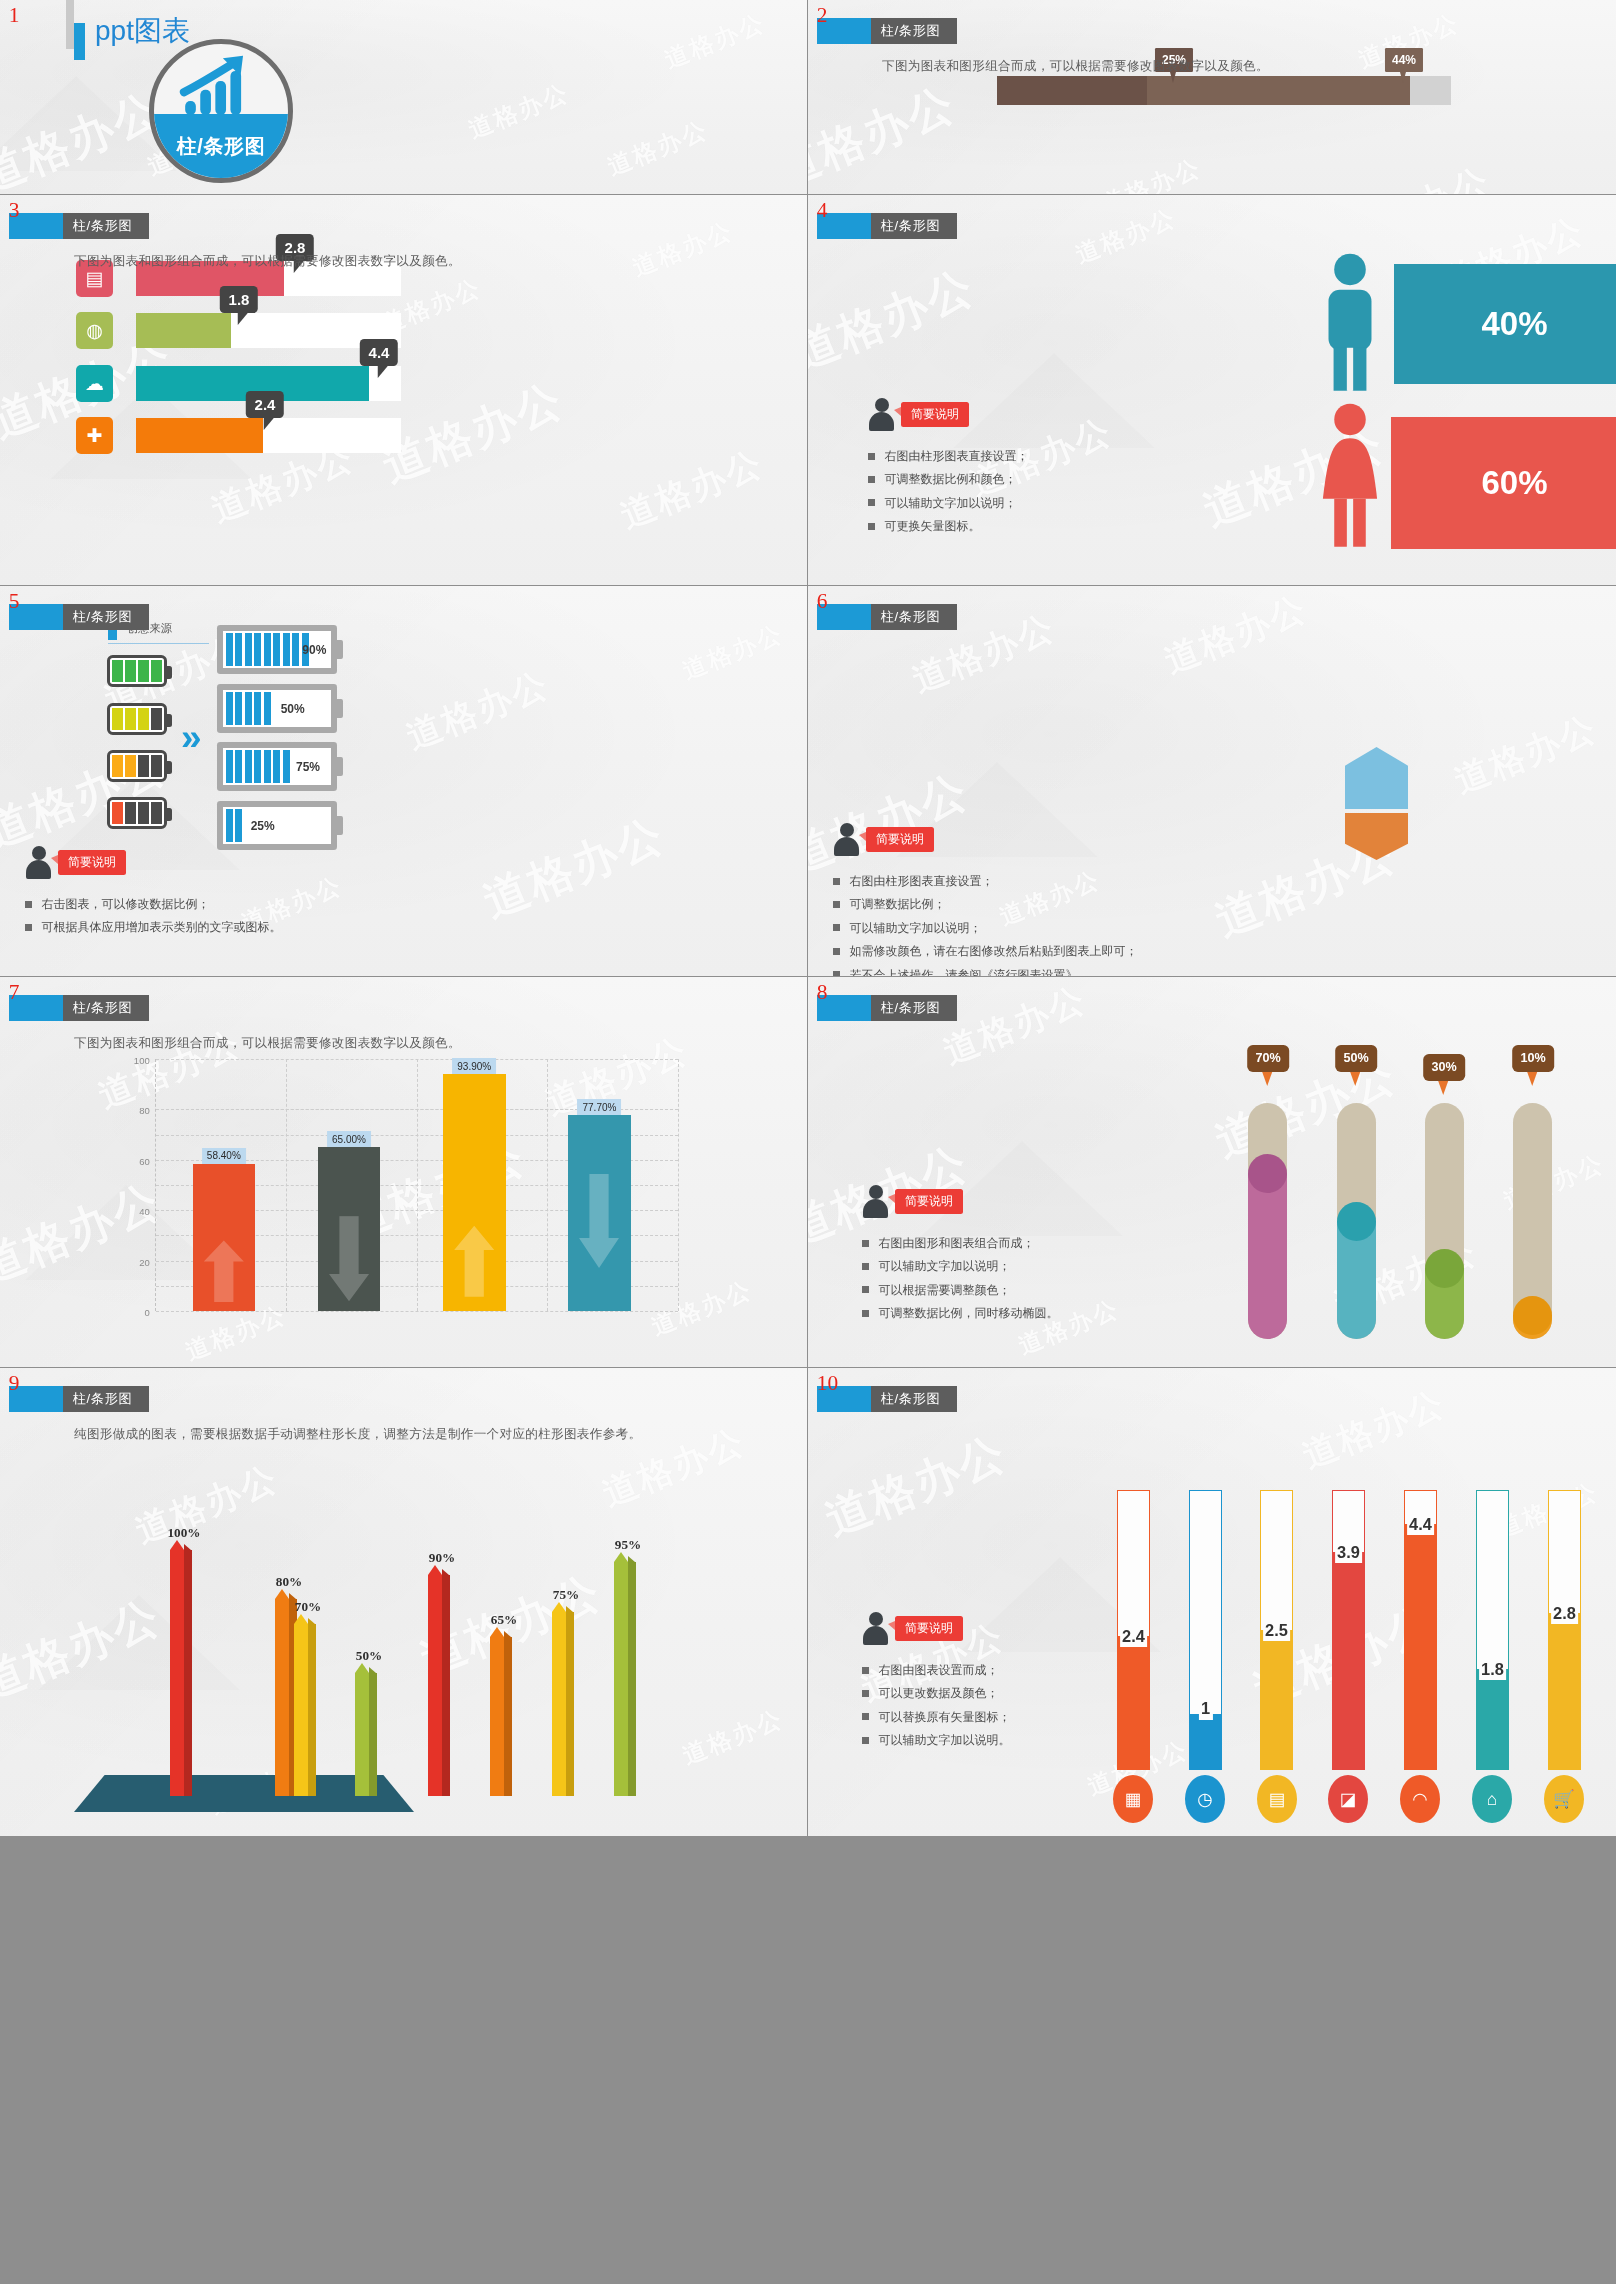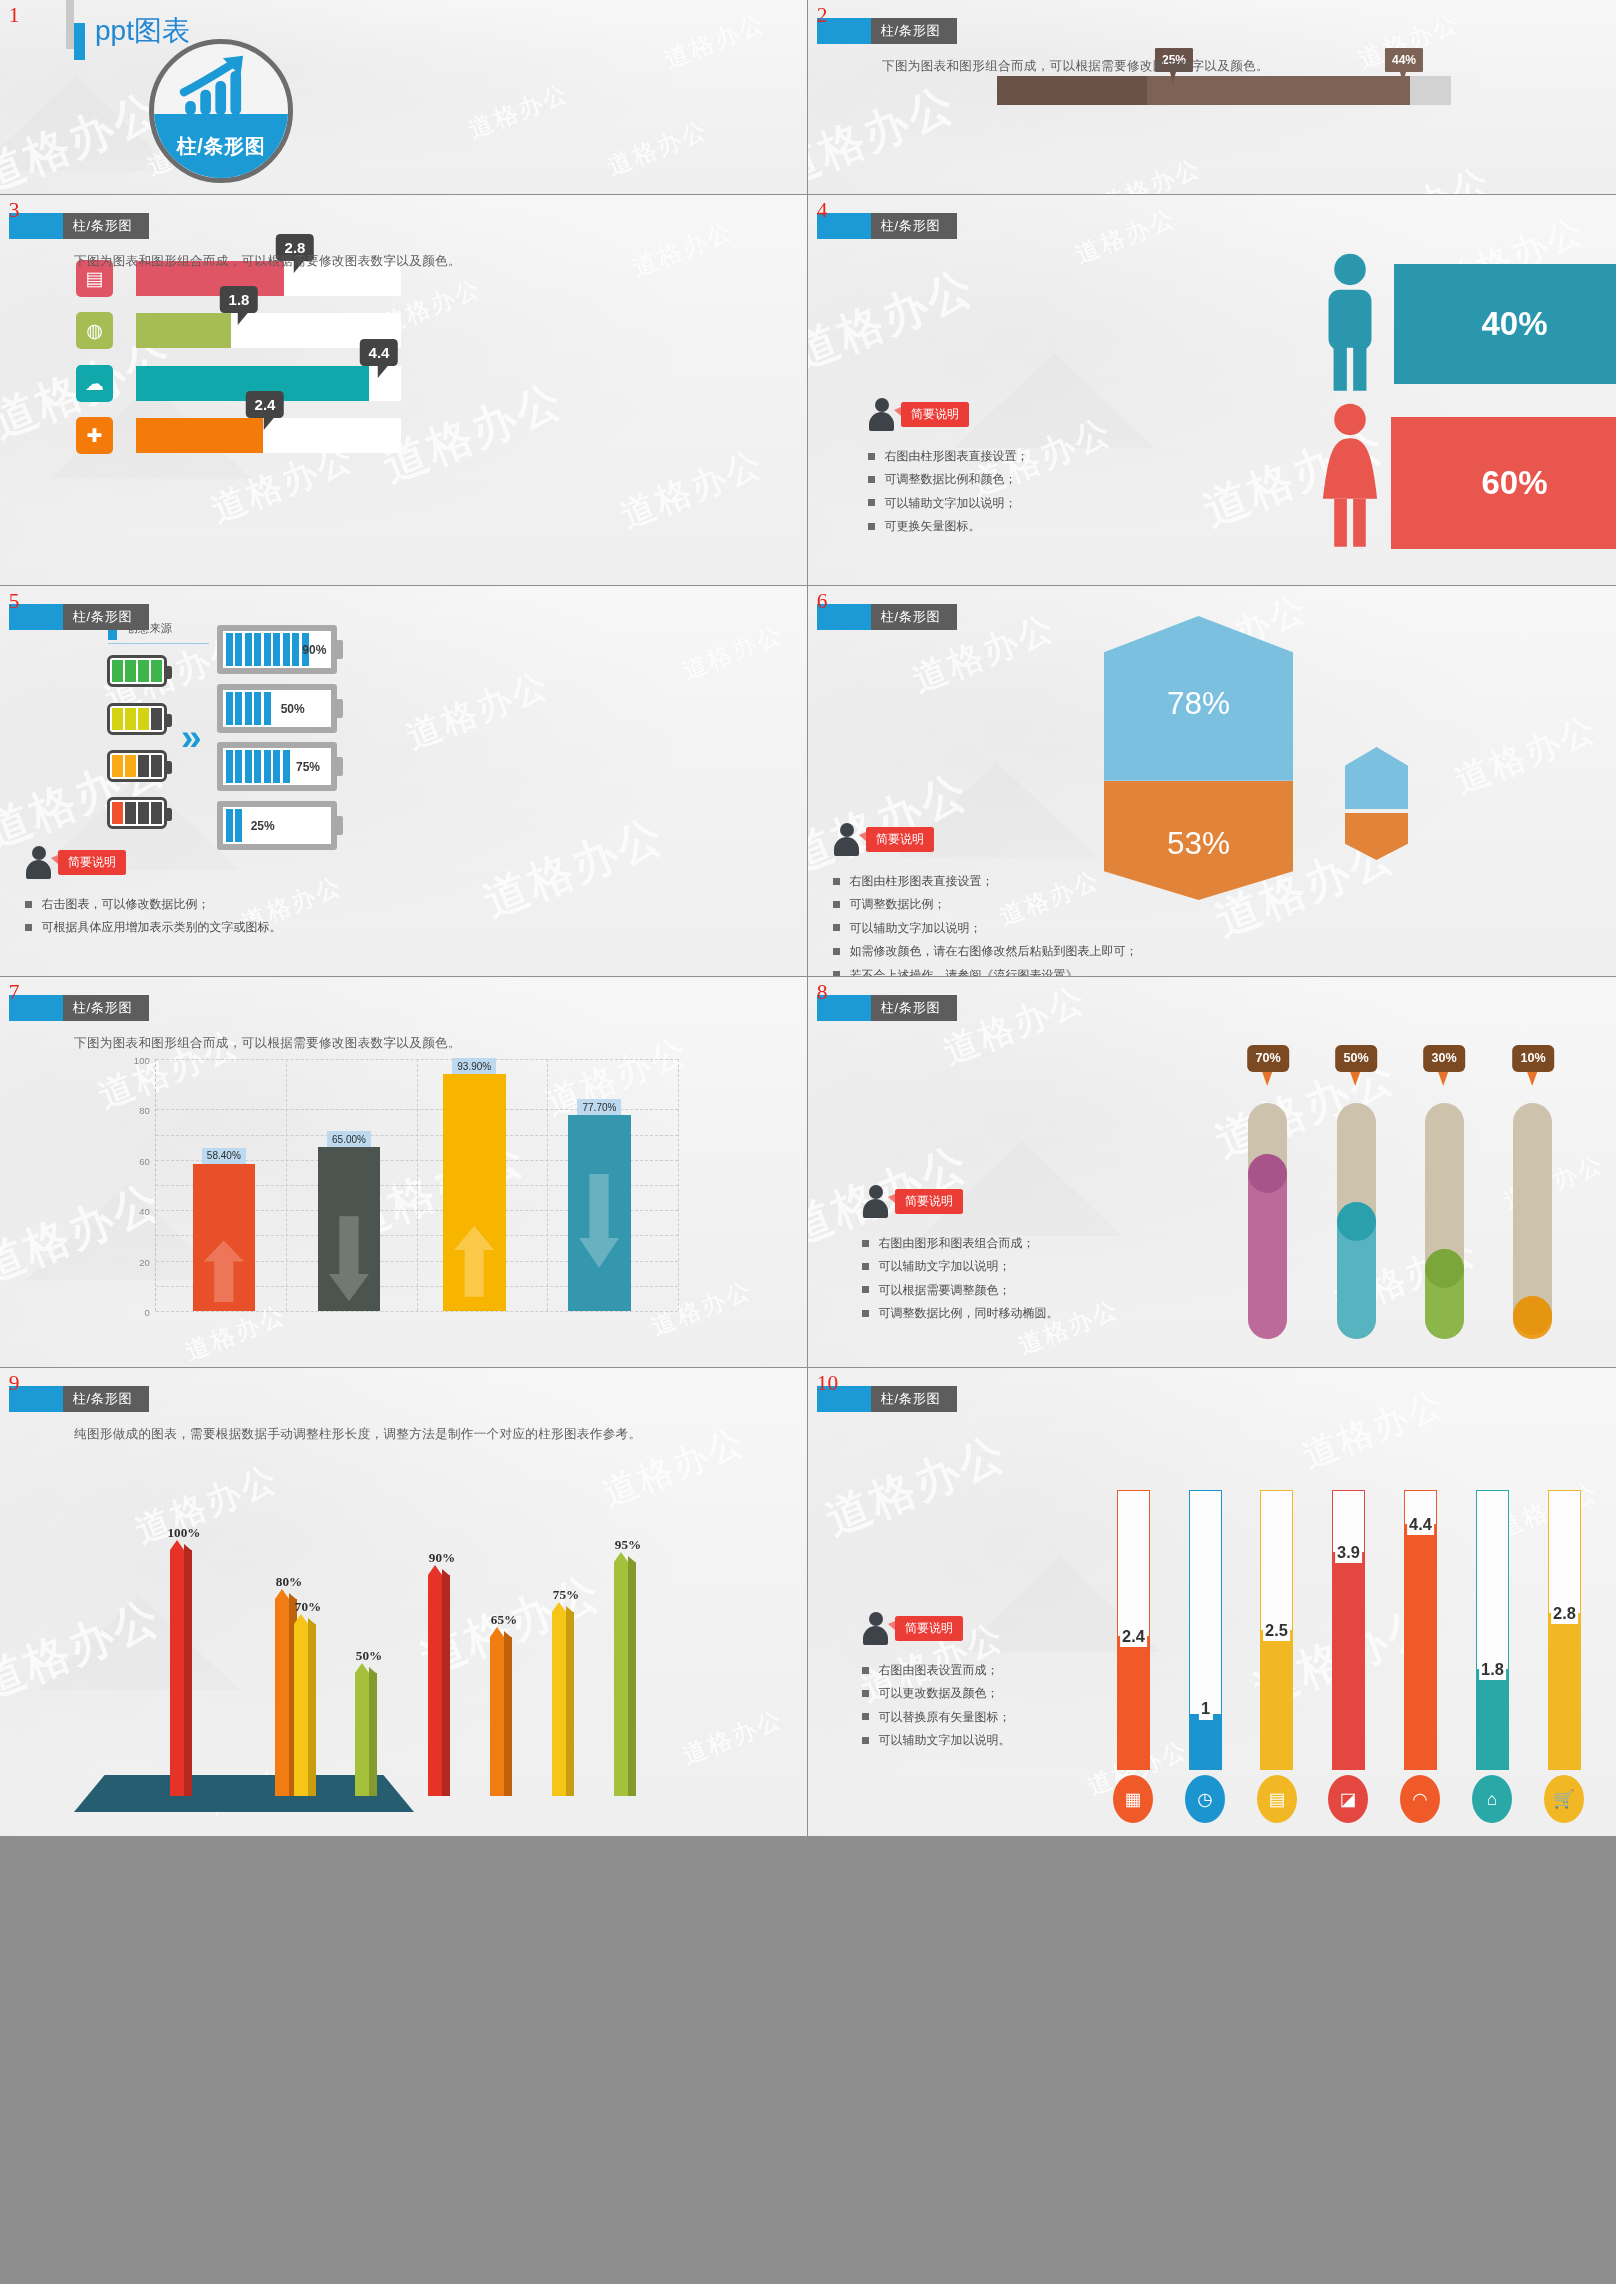--- a/index.html
+++ b/index.html
@@ -482,28 +482,20 @@
     <div class="wm" style="left:353px; top:25px;">道格办公</div>
     <div class="wm lg" style="left:403px; top:271px;">道格办公</div>
     <div class="wm" style="left:643px; top:145px;">道格办公</div>
 
     <div class="snum">6</div>
     <div class="hdr">
       <div class="hdr-blue"></div>
       <div class="hdr-dark">柱/条形图</div>
     </div>
 
-    <div class="hexbig">
-      <div style="position:absolute;left:0;top:0;width:100%;height:58%;background:#7cc0e0;
-                  clip-path:polygon(0 22%,50% 0,100% 22%,100% 100%,0 100%);"></div>
-      <div class="hex-label" style="top:69px;">78%</div>
-      <div style="position:absolute;left:0;top:58%;width:100%;height:42%;background:#e2833a;
-                  clip-path:polygon(0 0,100% 0,100% 76%,50% 100%,0 76%);"></div>
-      <div class="hex-label" style="top:209px;">53%</div>
-    </div>
 
     <div class="hexsm">
       <div style="position:absolute;left:0;top:0;width:100%;height:55%;background:#7cc0e0;
                   clip-path:polygon(0 30%,50% 0,100% 30%,100% 100%,0 100%);"></div>
       <div style="position:absolute;left:0;top:58%;width:100%;height:42%;background:#e2833a;
                   clip-path:polygon(0 0,100% 0,100% 66%,50% 100%,0 66%);"></div>
     </div>
 
     <div class="explain" style="left:25px; top:237px;">
       <div class="explain-head">
@@ -619,21 +611,21 @@
       <ul class="bullets">
         <li>右图由图形和图表组合而成；</li>
         <li>可以辅助文字加以说明；</li>
         <li>可以根据需要调整颜色；</li>
         <li>可调整数据比例，同时移动椭圆。</li>
       </ul>
     </div>
 
     <div class="s8-tag" style="left:460px; top:68px;"><span>70%</span></div>
     <div class="s8-tag" style="left:548px; top:68px;"><span>50%</span></div>
-    <div class="s8-tag" style="left:636px; top:68px;"><span>30%</span></div>
+    <div class="s8-tag" style="left:636px; top:77px;"><span>30%</span></div>
     <div class="s8-tag" style="left:725px; top:68px;"><span>10%</span></div>
 
     <div class="pill" style="left:440px; top:126px; height:236px;">
       <div class="pill-fill" style="height:70%; background:#bd6a9b;"></div>
       <div class="pill-dot" style="bottom:70%; margin-bottom:-19.5px; background:#a8548a;"></div>
     </div>
     <div class="pill" style="left:529px; top:126px; height:236px;">
       <div class="pill-fill" style="height:50%; background:#57b3c0;"></div>
       <div class="pill-dot" style="bottom:50%; margin-bottom:-19.5px; background:#2aa0ad;"></div>
     </div>

